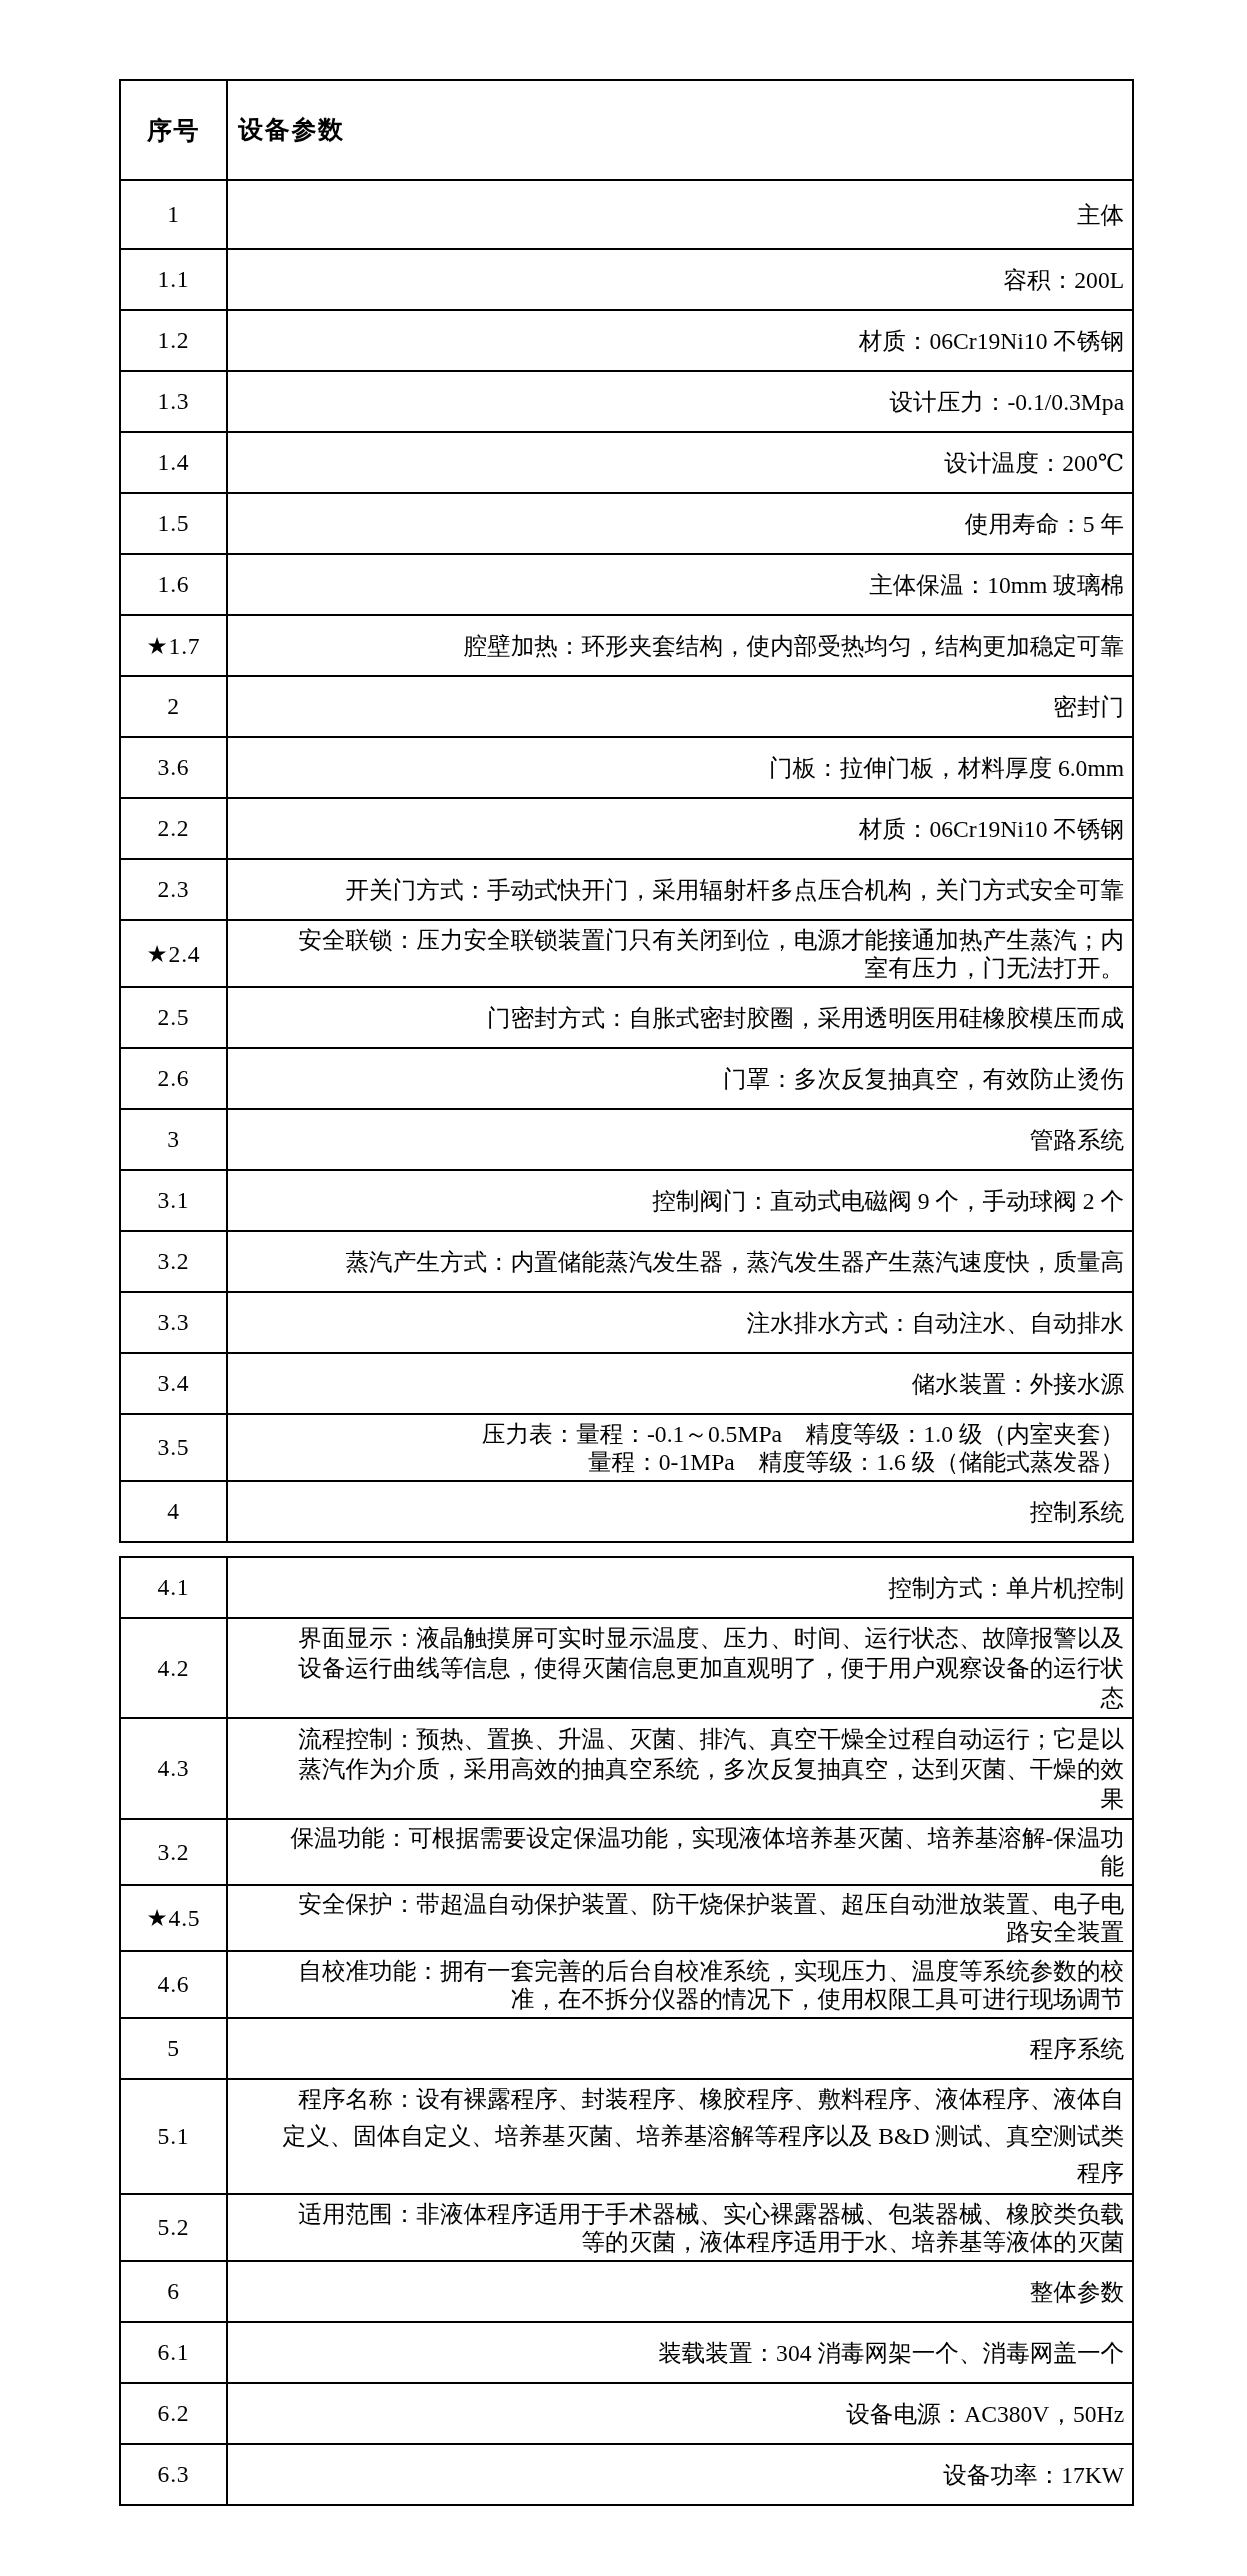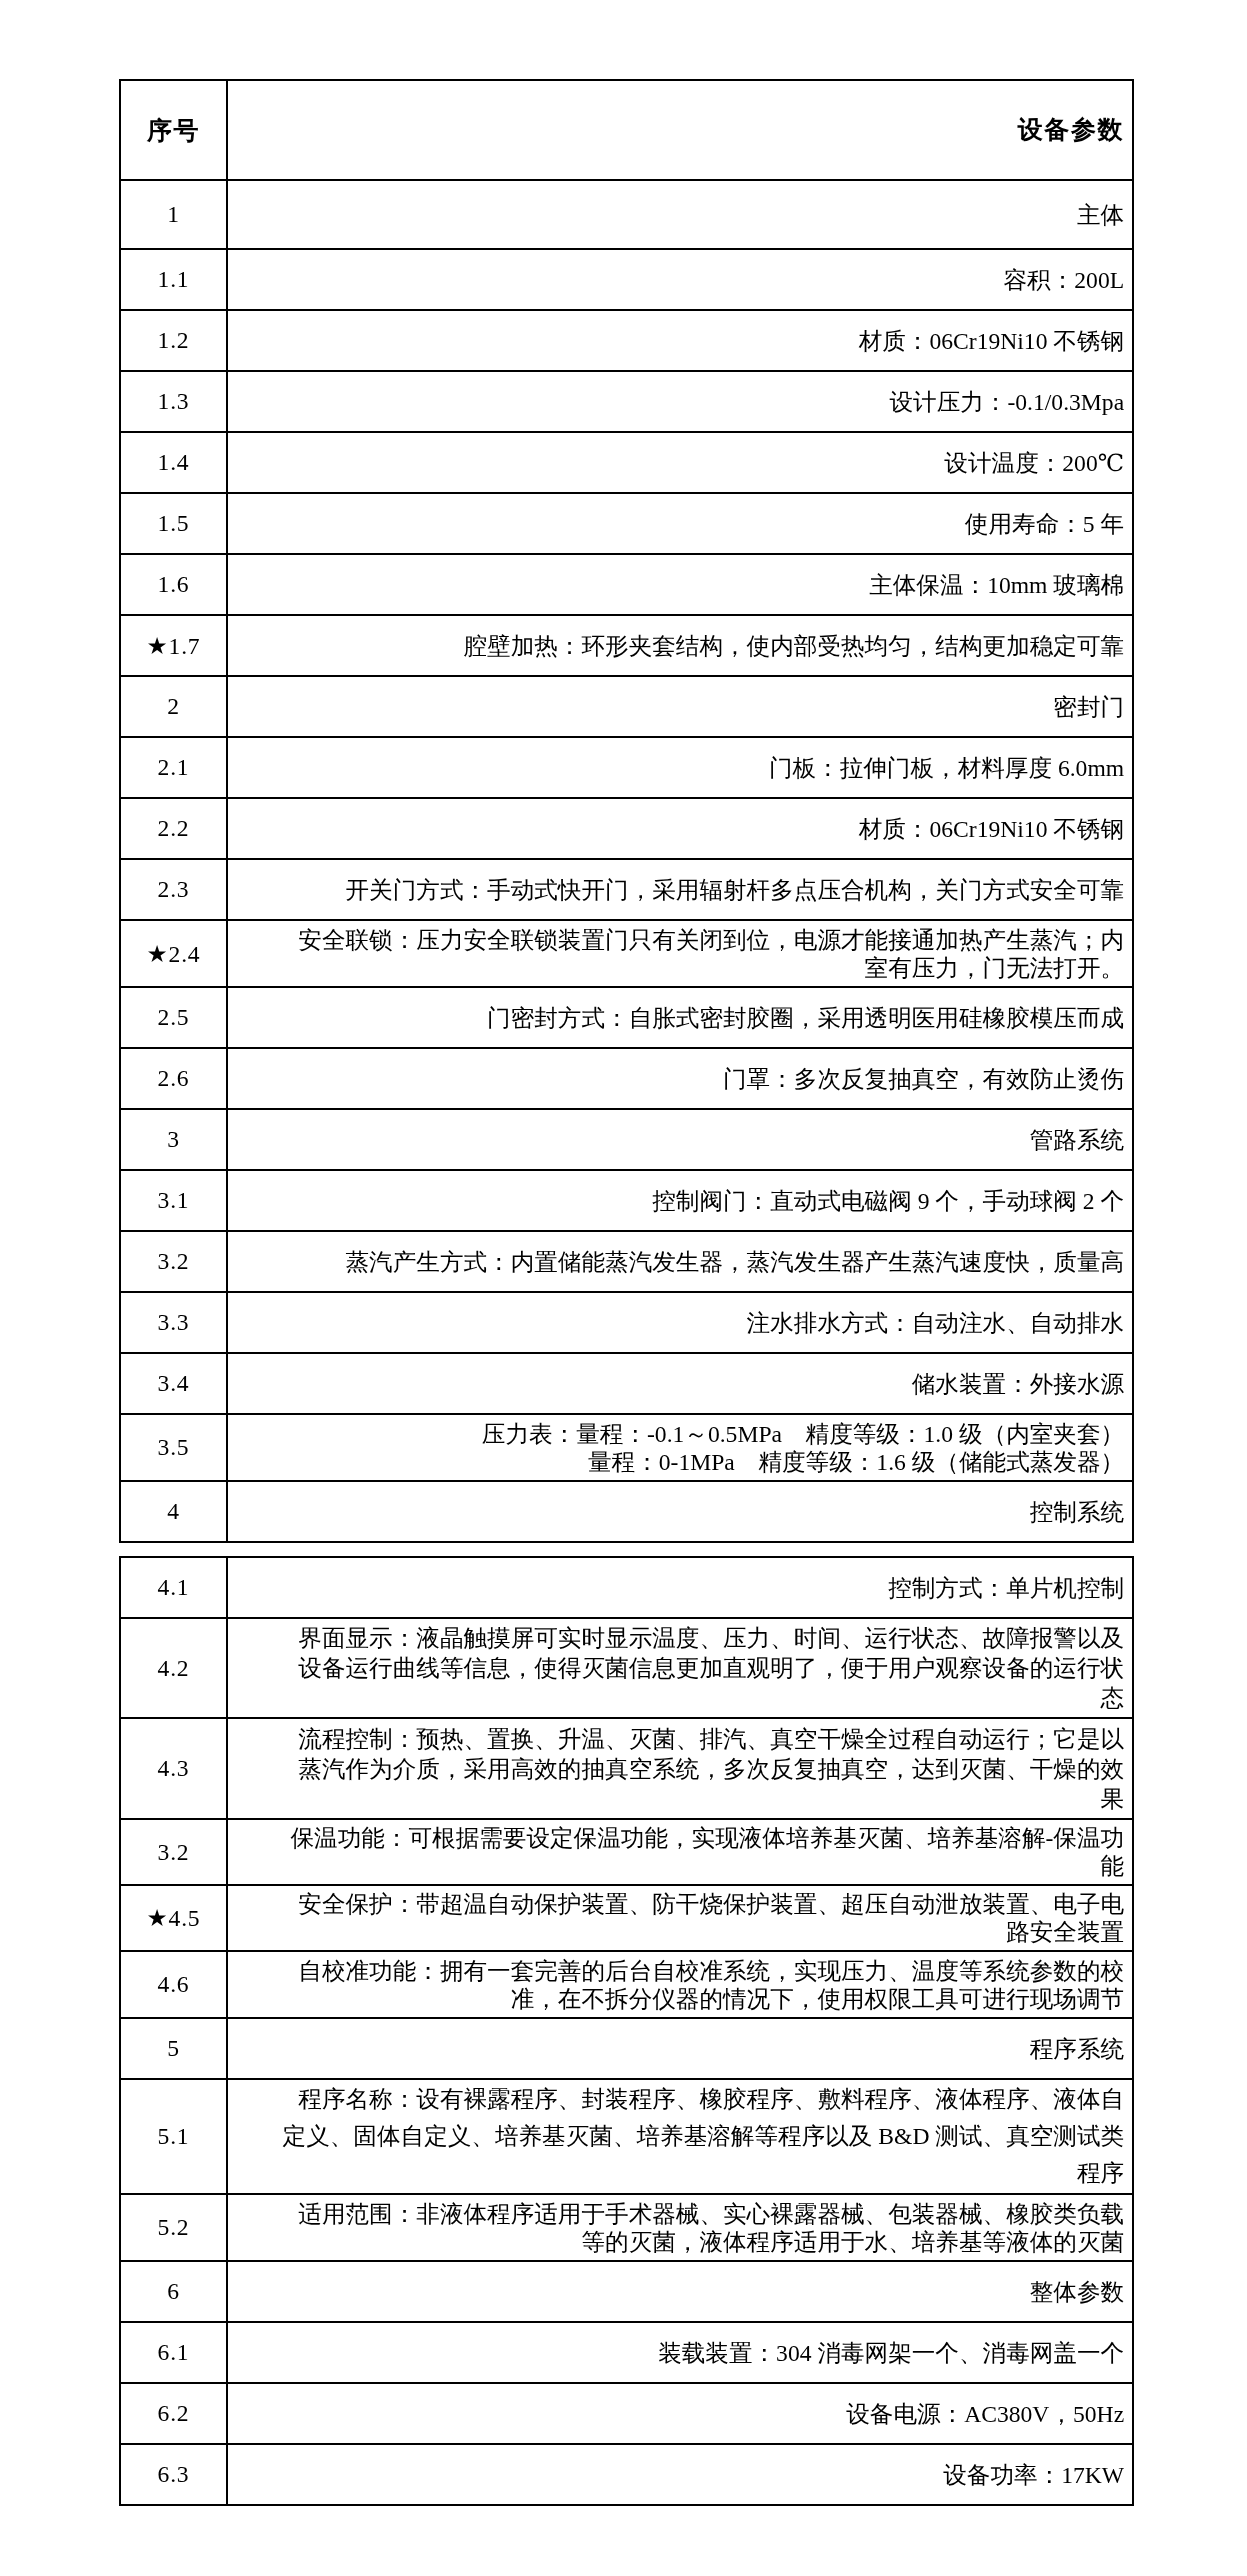--- a/index.html
+++ b/index.html
@@ -64,21 +64,21 @@
 <div class="page">
 
   <table class="spec t1">
     <colgroup>
         <col class="c1">
         <col class="c2">
       </colgroup>
     <tbody>
       <tr class="hdr">
         <td class="no">序号</td>
-        <td class="desc" style="text-align:right;white-space:normal;border-radius:17px;">设备参数</td>
+        <td class="desc" style="text-align:left;white-space:normal;border-radius:17px;">设备参数</td>
       </tr>
       <tr class="h88">
         <td class="no">1</td>
         <td class="desc">主体</td>
       </tr>
       <tr class="h77">
         <td class="no">1.1</td>
         <td class="desc">容积：200L</td>
       </tr>
       <tr class="h77">
@@ -103,21 +103,21 @@
       </tr>
       <tr class="h77">
         <td class="no">★1.7</td>
         <td class="desc">腔壁加热：环形夹套结构，使内部受热均匀，结构更加稳定可靠</td>
       </tr>
       <tr class="h77">
         <td class="no">2</td>
         <td class="desc">密封门</td>
       </tr>
       <tr class="h77">
-        <td class="no">2.1</td>
+        <td class="no">3.6</td>
         <td class="desc">门板：拉伸门板，材料厚度 6.0mm</td>
       </tr>
       <tr class="h77">
         <td class="no">2.2</td>
         <td class="desc">材质：06Cr19Ni10 不锈钢</td>
       </tr>
       <tr class="h77">
         <td class="no">2.3</td>
         <td class="desc">开关门方式：手动式快开门，采用辐射杆多点压合机构，关门方式安全可靠</td>
       </tr>

